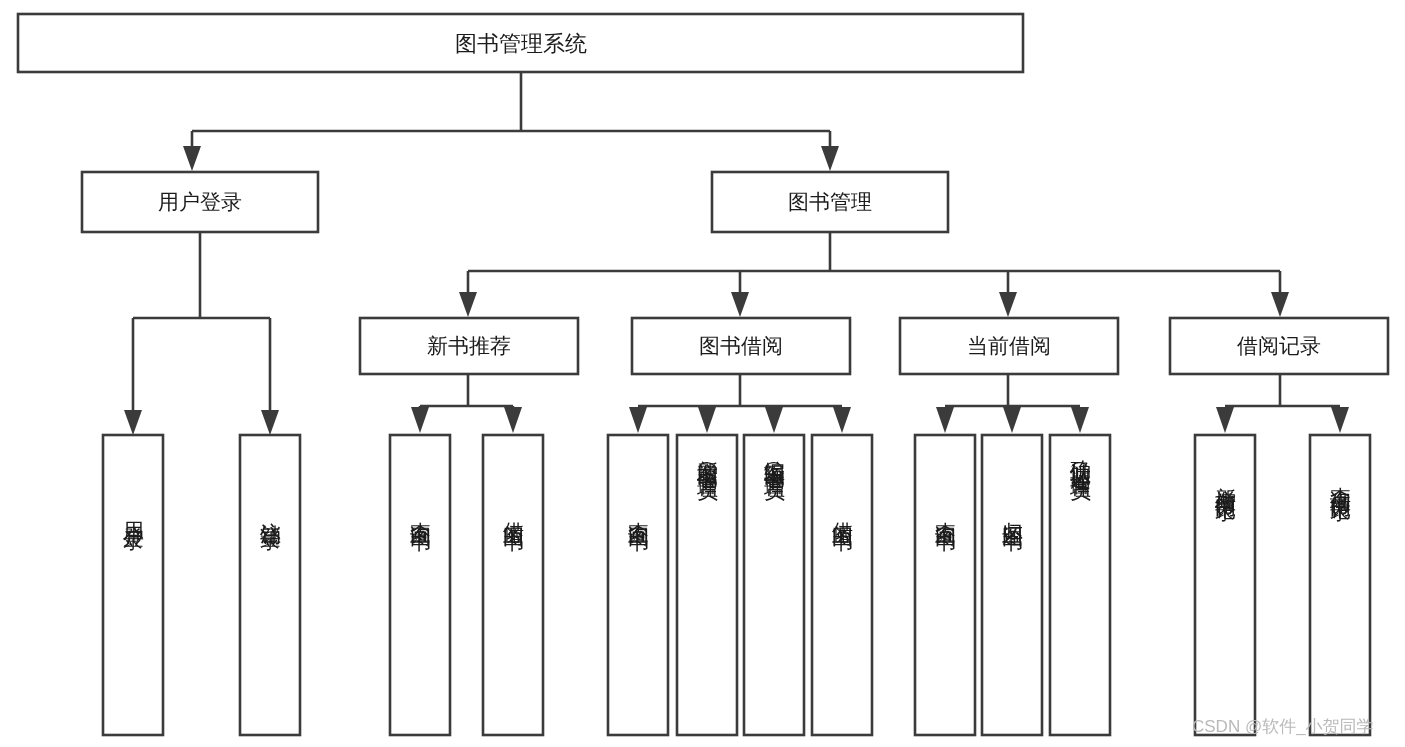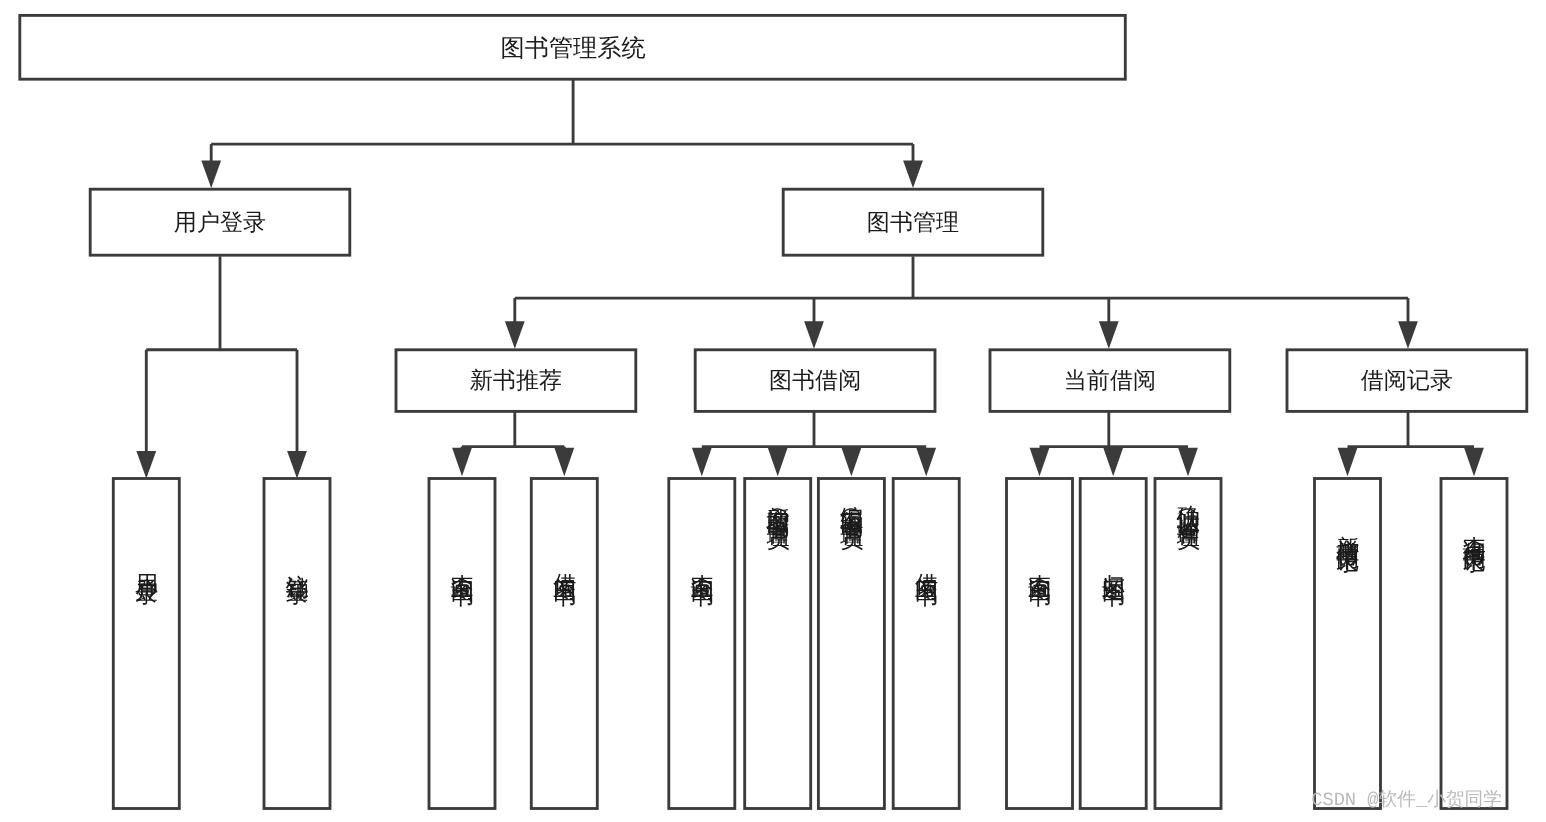--- a/index.html
+++ b/index.html
@@ -70,21 +70,21 @@
     font-size: 21px;
     line-height: 1.18;
     color: #1b1b1b;
     letter-spacing: 3px;
     white-space: nowrap;
   }
   .watermark {
     position: absolute;
     left: 1192px;
     top: 715px;
-    font-family: Liberation Mono, monospace;
+    font-family: Liberation Sans, sans-serif;
     font-size: 17px;
     color: #b9b9b9;
     white-space: nowrap;
     pointer-events: none;
   }
 </style>
 </head>
 <body>
 
 <div id="diagram-root">

